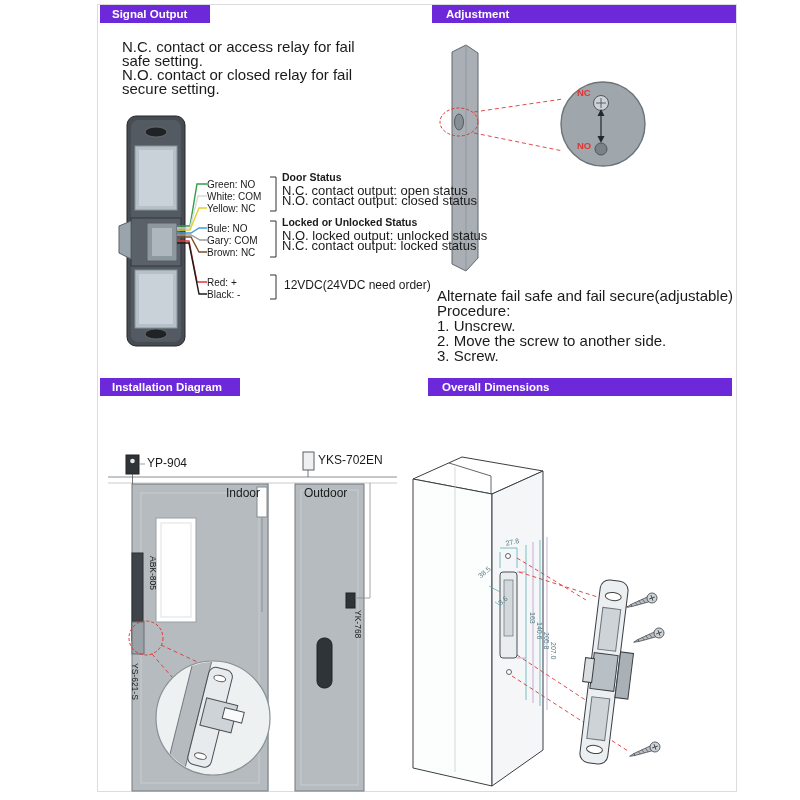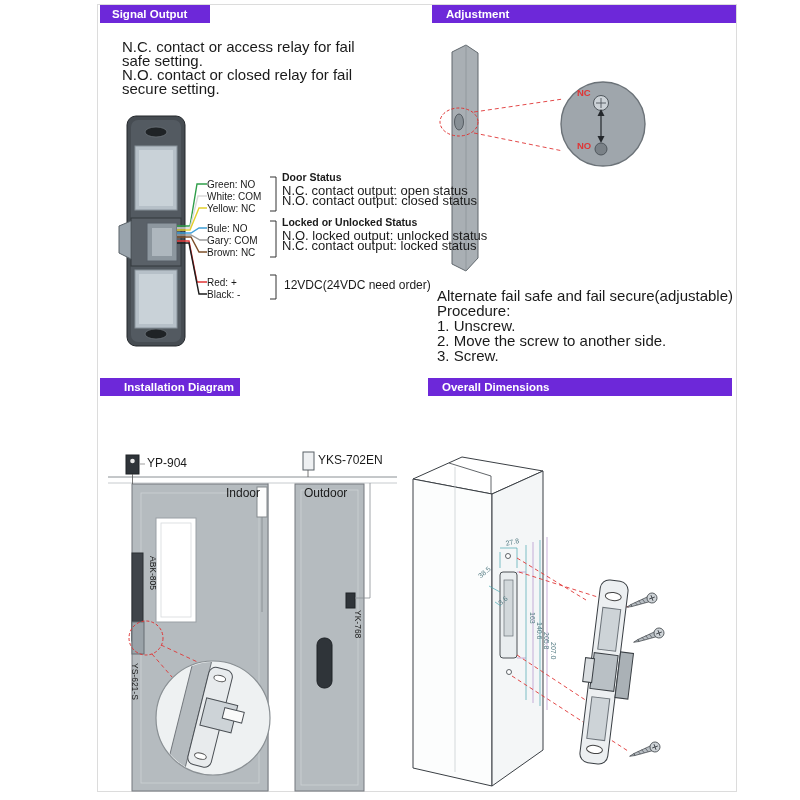--- a/index.html
+++ b/index.html
@@ -179,21 +179,21 @@
         <ellipse cx="604" cy="750" rx="8" ry="4" fill="#ffffff" stroke="#444444"></ellipse>
       </g>
       <use href="#screw" transform="translate(652,598) rotate(160)"></use>
       <use href="#screw" transform="translate(659,633) rotate(160)"></use>
       <use href="#screw" transform="translate(655,747) rotate(160)"></use>
     </g>
   </svg>
 
   <div class="hdr" style="left:100px;top:5px;width:110px;padding-left:12px">Signal Output</div>
   <div class="hdr" style="left:432px;top:5px;width:304px;padding-left:14px">Adjustment</div>
-  <div class="hdr" style="left:100px;top:378px;width:140px;padding-left:24px">Installation Diagram</div>
+  <div class="hdr" style="left:100px;top:378px;width:140px;padding-left:12px">Installation Diagram</div>
   <div class="hdr" style="left:428px;top:378px;width:304px;padding-left:14px">Overall Dimensions</div>
 
   <div class="txt t11 wrap" style="left:122px;top:40px;width:262px">N.C. contact or access relay for fail safe setting.</div>
   <div class="txt t11 wrap" style="left:122px;top:68px;width:262px">N.O. contact or closed relay for fail secure setting.</div>
 
   <div class="txt t10" style="left:207px;top:179px">Green: NO</div>
   <div class="txt t10" style="left:207px;top:191px">White: COM</div>
   <div class="txt t10" style="left:207px;top:203px">Yellow: NC</div>
   <div class="txt t10" style="left:207px;top:223px">Bule: NO</div>
   <div class="txt t10" style="left:207px;top:235px">Gary: COM</div>

